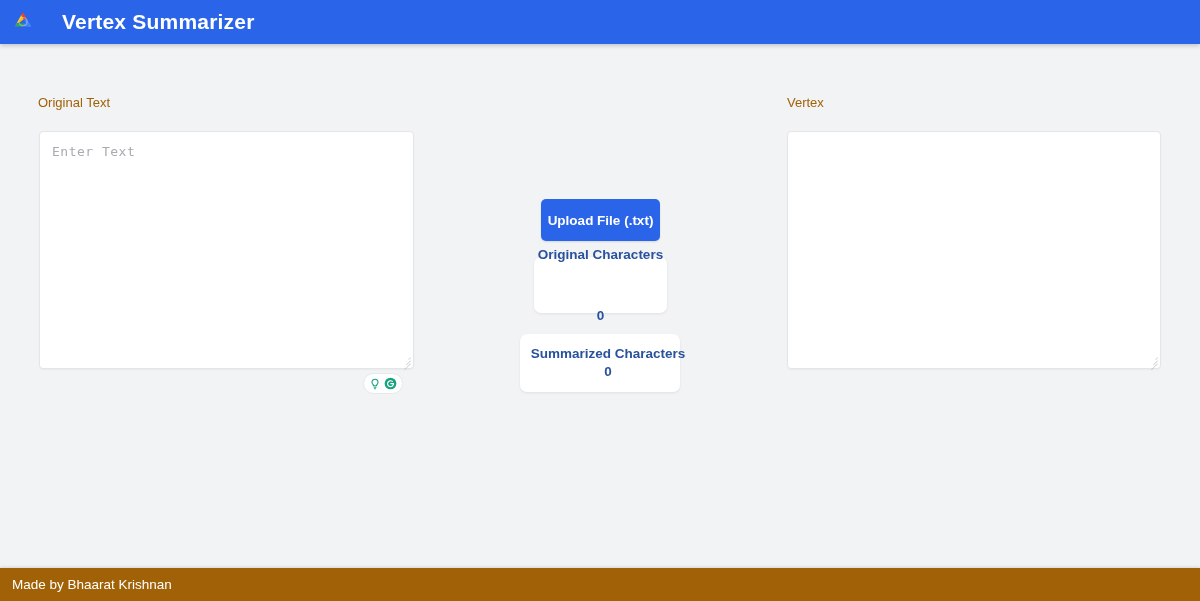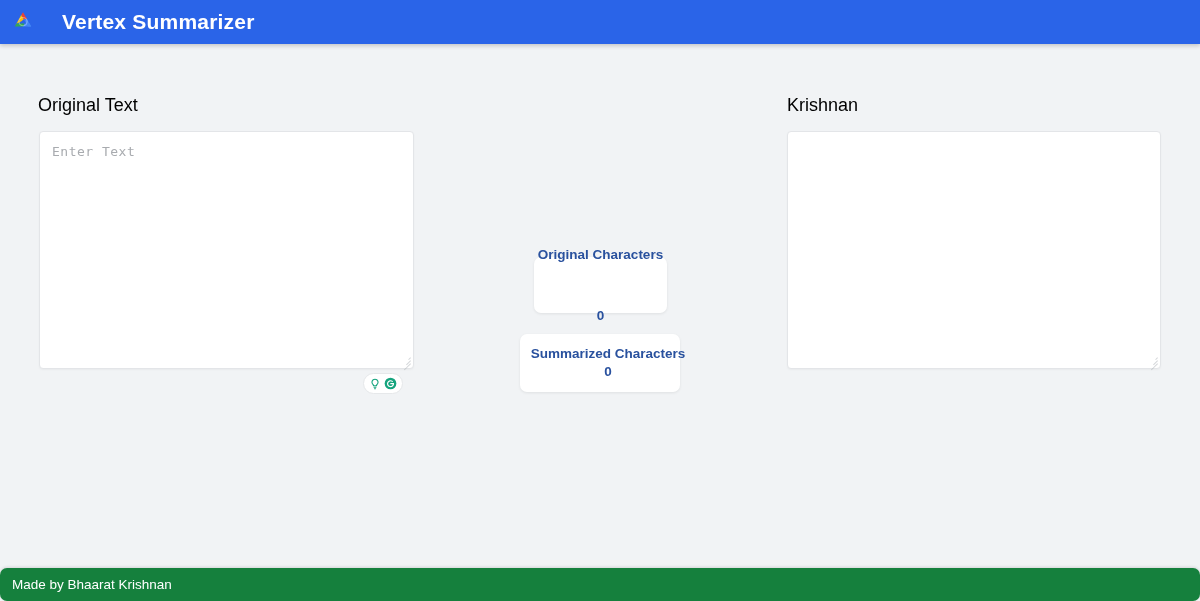--- a/index.html
+++ b/index.html
@@ -49,22 +49,22 @@
   .main {
     position: absolute;
     top: 44px; left: 0;
     width: 1200px;
     height: 524px;
     box-sizing: border-box;
   }
 
   .field-label {
     position: absolute;
-    font-size: 18px;
-    color: #000000;
+    font-size: 13px;
+    color: #a16207;
     white-space: nowrap;
   }
 
   .textbox {
     position: absolute;
     background: #ffffff;
     border: 1px solid #e3e5e8;
     border-radius: 4px;
     box-sizing: border-box;
     box-shadow: 0 1px 2px rgba(0,0,0,0.04);
@@ -166,27 +166,26 @@
     line-height: 18px;
   }
 
   
   .footer {
     position: absolute;
     left: 0;
     top: 568px;
     width: 1200px;
     height: 33px;
-    background: #15803d;
+    background: #a16207;
     display: flex;
     align-items: center;
     padding-left: 12px;
     box-sizing: border-box;
     box-shadow: 0 -1px 3px rgba(0,0,0,0.12);
-    border-radius: 7px;
   }
   .footer-text {
     color: #ffffff;
     font-size: 13.5px;
     white-space: nowrap;
   }
 </style>
 </head>
 <body>
 
@@ -229,32 +228,33 @@
     <span>
       <svg width="13" height="13" viewBox="0 0 16 16" xmlns="http://www.w3.org/2000/svg">
         <circle cx="8" cy="8" r="7.2" fill="#15a47e"></circle>
         <path d="M11.6 8.2H8.4" stroke="#ffffff" stroke-width="1.5" stroke-linecap="round"></path>
         <path d="M11.6 8.2a3.6 3.6 0 1 1-1.35-2.8" fill="none" stroke="#ffffff" stroke-width="1.5" stroke-linecap="round"></path>
       </svg>
     </span>
   </div>
 
 
+  <button class="btn" id="upload-button">Upload File (.txt)</button>
 
   <div class="metric-card" id="metric-original">
     <div class="metric-label">Original Characters</div>
     <div class="metric-value">0</div>
   </div>
 
   <div class="metric-card" id="metric-summarized">
     <div class="metric-label">Summarized Characters</div>
     <div class="metric-value">0</div>
   </div>
 
-  <div class="field-label" style="left:787px; top:51px;">Krishnan</div>
+  <div class="field-label" style="left:787px; top:51px;">Vertex</div>
 
   <div class="textbox" style="left:787px; top:75px; width:374px; height:238px;">
     <div class="placeholder"></div>
     <div class="resize-grip">
       <i></i>
         <i></i>
         <i></i>
     </div>
   </div>
 

